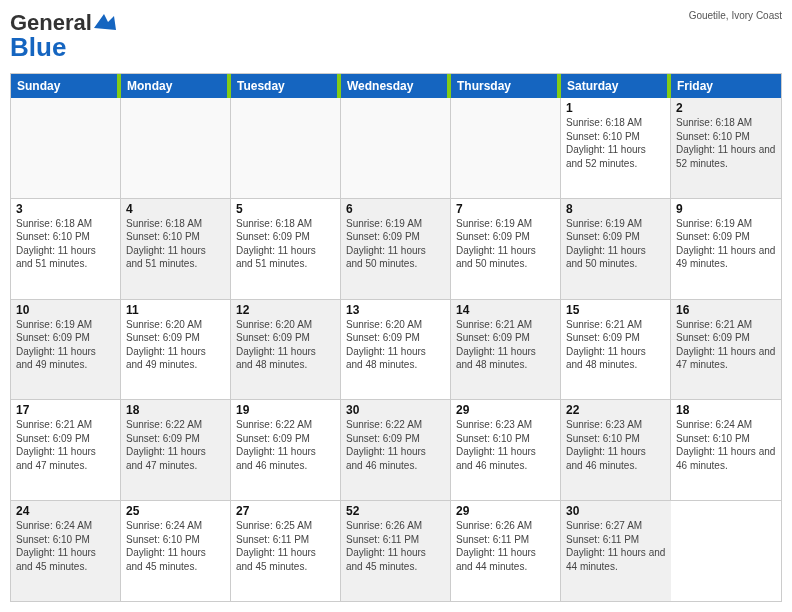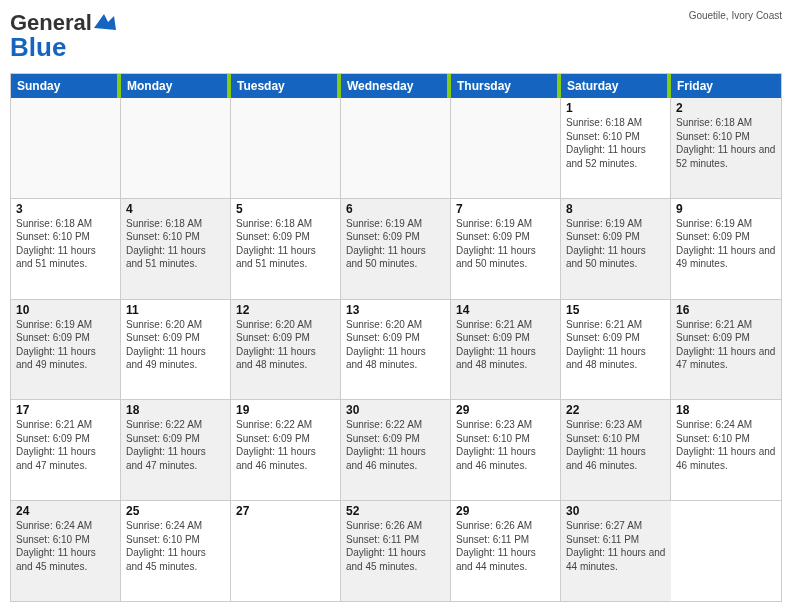--- a/index.html
+++ b/index.html
@@ -309,20 +309,24 @@
           </div>
           <div class="cal-cell">
             <span class="day-num">25</span>
             <div class="day-info">Sunrise: 6:24 AM
 Sunset: 6:10 PM
 Daylight: 11 hours
 and 45 minutes.</div>
           </div>
           <div class="cal-cell">
             <span class="day-num">27</span>
+            <div class="day-info">Sunrise: 6:25 AM
+Sunset: 6:11 PM
+Daylight: 11 hours
+and 45 minutes.</div>
           </div>
           <div class="cal-cell shaded">
             <span class="day-num">52</span>
             <div class="day-info">Sunrise: 6:26 AM
 Sunset: 6:11 PM
 Daylight: 11 hours
 and 45 minutes.</div>
           </div>
           <div class="cal-cell">
             <span class="day-num">29</span>

